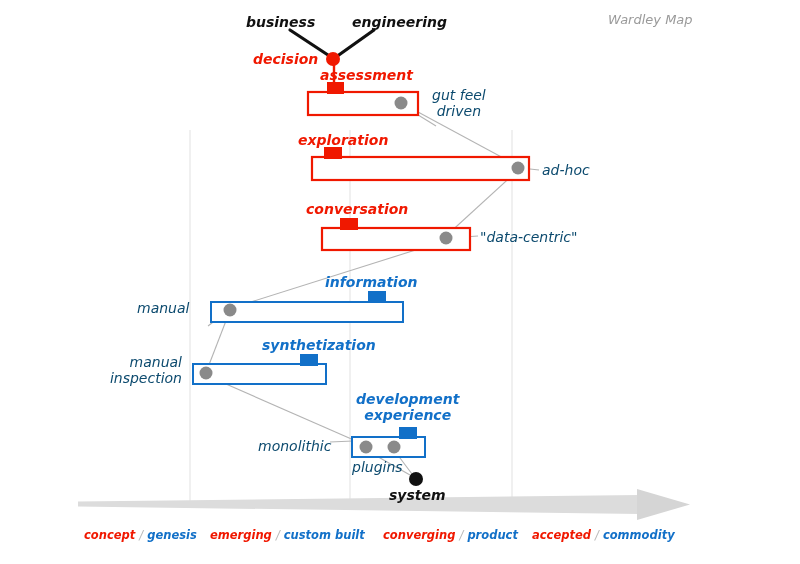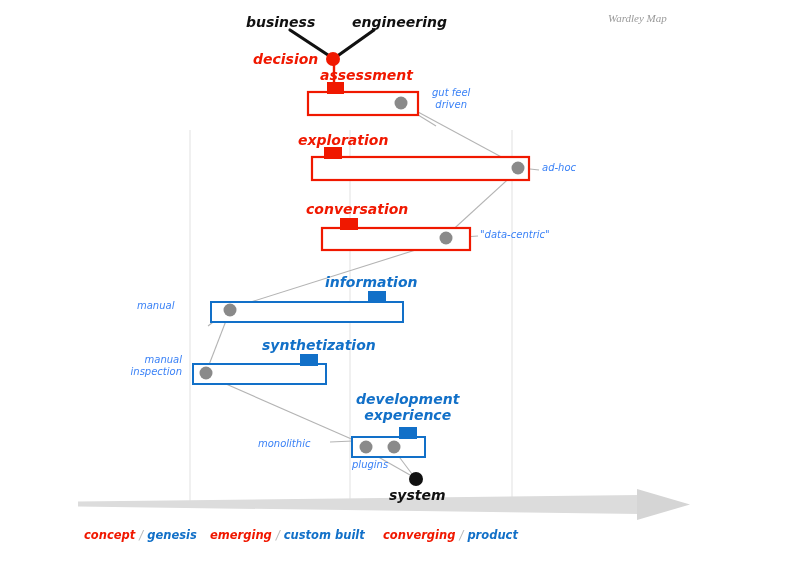--- a/index.html
+++ b/index.html
@@ -3,22 +3,22 @@
 <meta charset="utf-8">
 <style>
   html,body{margin:0;padding:0;background:#ffffff;}
   body{width:800px;height:564px;overflow:hidden;font-family:"DejaVu Sans",sans-serif;}
   #map{position:relative;width:800px;height:564px;background:#ffffff;}
   svg.layer{position:absolute;left:0;top:0;width:800px;height:564px;}
   .lbl{position:absolute;white-space:nowrap;font-family:"DejaVu Sans",sans-serif;font-style:italic;}
   .lbl.red{color:#f01800;font-weight:bold;font-size:14px;}
   .lbl.blue{color:#1270c8;font-weight:bold;font-size:14px;}
   .lbl.black{color:#111111;font-weight:bold;font-size:14px;}
-  .lbl.grey{color:#3b82f6;font-weight:normal;font-size:10px;}
-  .lbl.title{color:#9a9a9a;font-size:11px;font-weight:normal;font-family:Liberation Serif, serif;}
+  .lbl.grey{color:#0c4a6e;font-weight:normal;font-size:14px;}
+  .lbl.title{color:#9a9a9a;font-size:13px;font-weight:normal;}
   .axlbl{position:absolute;font-family:"DejaVu Sans",sans-serif;font-style:italic;font-weight:bold;font-size:11.5px;white-space:nowrap;}
   .axlbl .r{color:#f01800;}
   .axlbl .b{color:#1270c8;text-align:right;}
   .axlbl .s{color:#b8b8b8;font-weight:normal;}
   .two-line{line-height:1.15;}
 </style>
 </head>
 <body>
 
 <div id="map">
@@ -127,14 +127,19 @@
   <div class="axlbl" style="left:210px;top:528px;">
     <span class="r">emerging</span>
     <span class="s">/</span>
     <span class="b">custom built</span>
   </div>
   <div class="axlbl" style="left:383px;top:528px;">
     <span class="r">converging</span>
     <span class="s">/</span>
     <span class="b">product</span>
   </div>
+  <div class="axlbl" style="left:532px;top:528px;">
+    <span class="r">accepted</span>
+    <span class="s">/</span>
+    <span class="b">commodity</span>
+  </div>
 
 </div>
 
 </body></html>

